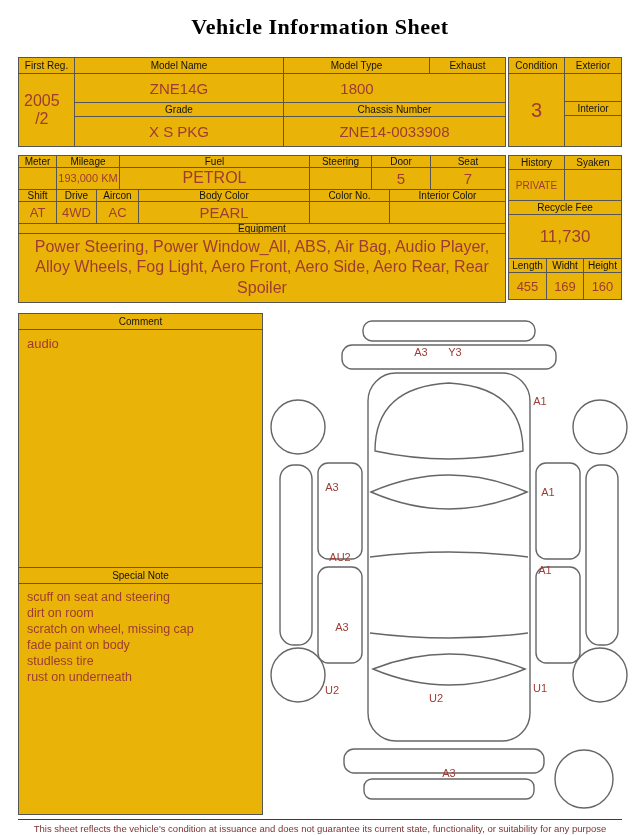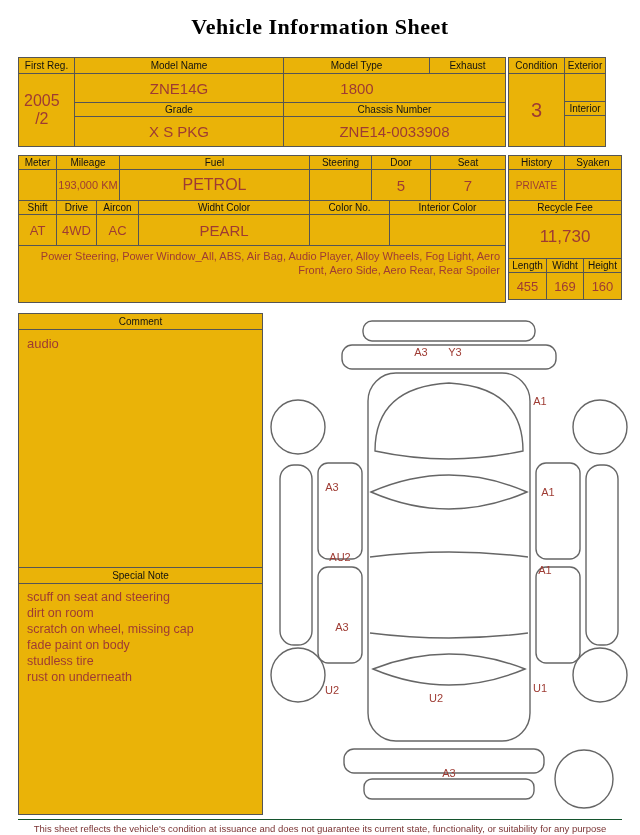--- a/index.html
+++ b/index.html
@@ -11,21 +11,21 @@
   .box{position:absolute;border:1px solid #555;background:#eab308;display:flex}
   .colflex{display:flex;flex-direction:column}
   .row{display:grid}
   .c{display:flex;align-items:center;justify-content:center;overflow:hidden}
   .hdr{font-size:10px;color:#111}
   .val{color:#9E3B33}
   .br{border-right:1px solid #555}
   .bb{border-bottom:1px solid #555}
   .f20{font-size:20px}.f17{font-size:17px}.f16{font-size:16px}.f15{font-size:15px}
   .f13{font-size:13px}.f11{font-size:11px}.f10{font-size:10px}
-  .equip{display:block;font-size:11px;line-height:1.3;padding:3px 5px;text-align:right}
+  .equip{display:block;font-size:16px;line-height:1.3;padding:3px 5px;text-align:center}
   .comment-body{flex:1;align-items:flex-start;justify-content:flex-start;padding:6px 8px;font-size:13px}
   .notes{padding:5px 8px;font-size:12.5px;line-height:16px;color:#9E3B33;text-align:left}
   .diagram{position:absolute;left:268px;top:315px;width:366px;height:500px}
   .diagram svg{position:absolute;left:0;top:0}
   .m{position:absolute;transform:translate(-50%,-50%);color:#9E3B33;font-size:11px;white-space:nowrap}
   .footer{position:absolute;left:18px;top:819px;width:604px;border-top:1px solid #14532d;
           padding-top:3px;text-align:center;font-size:9.5px;color:#7b3434}
   .pre{white-space:pre-line}
 </style>
 </head>
@@ -55,21 +55,21 @@
         <div class="c hdr br">Grade</div>
         <div class="c hdr">Chassis Number</div>
       </div>
       <div class="row" style="grid-template-columns:209px 1fr;height:29px">
         <div class="c val f15 br">X S PKG</div>
         <div class="c val f15">ZNE14-0033908</div>
       </div>
     </div>
   </div>
 
-  <div class="box" style="left:508px;top:57px;width:98px;height:90px">
+  <div class="box" style="left:508px;top:57px;width:114px;height:90px">
     <div class="colflex br" style="width:56px">
       <div class="c hdr bb" style="height:16px">Condition</div>
       <div class="c val f20" style="height:72px">3</div>
     </div>
     <div class="colflex" style="flex:1">
       <div class="c hdr bb" style="height:16px">Exterior</div>
       <div class="c val f13 bb" style="height:28px"></div>
       <div class="c hdr bb" style="height:14px">Interior</div>
       <div class="c val f13" style="flex:1"></div>
     </div>
@@ -89,32 +89,33 @@
       <div class="c val f11 br">193,000 KM</div>
       <div class="c val f16 br">PETROL</div>
       <div class="c val f13 br"></div>
       <div class="c val f15 br">5</div>
       <div class="c val f15">7</div>
     </div>
     <div class="row bb" style="grid-template-columns:38px 40px 42px 171px 80px 1fr;height:14px">
       <div class="c hdr br">Shift</div>
       <div class="c hdr br">Drive</div>
       <div class="c hdr br">Aircon</div>
-      <div class="c hdr br">Widht Color</div>
+      <div class="c hdr br">Body Color</div>
       <div class="c hdr br">Color No.</div>
       <div class="c hdr">Interior Color</div>
     </div>
     <div class="row bb" style="grid-template-columns:38px 40px 42px 171px 80px 1fr;height:31px">
       <div class="c val f13 br">AT</div>
       <div class="c val f13 br">4WD</div>
       <div class="c val f13 br">AC</div>
       <div class="c val f15 br">PEARL</div>
       <div class="c val f13 br"></div>
       <div class="c val f13"></div>
     </div>
+    <div class="c hdr bb" style="height:14px">Equipment</div>
     <div class="val equip" style="flex:1">Power Steering, Power Window_All, ABS, Air Bag, Audio Player, Alloy Wheels, Fog Light, Aero Front, Aero Side, Aero Rear, Rear Spoiler</div>
   </div>
 
   <div class="box colflex" style="left:508px;top:155px;width:114px;height:145px;flex-direction:column">
     <div class="row bb" style="grid-template-columns:56px 1fr;height:14px">
       <div class="c hdr br">History</div>
       <div class="c hdr">Syaken</div>
     </div>
     <div class="row bb" style="grid-template-columns:56px 1fr;height:31px">
       <div class="c val f10 br">PRIVATE</div>

